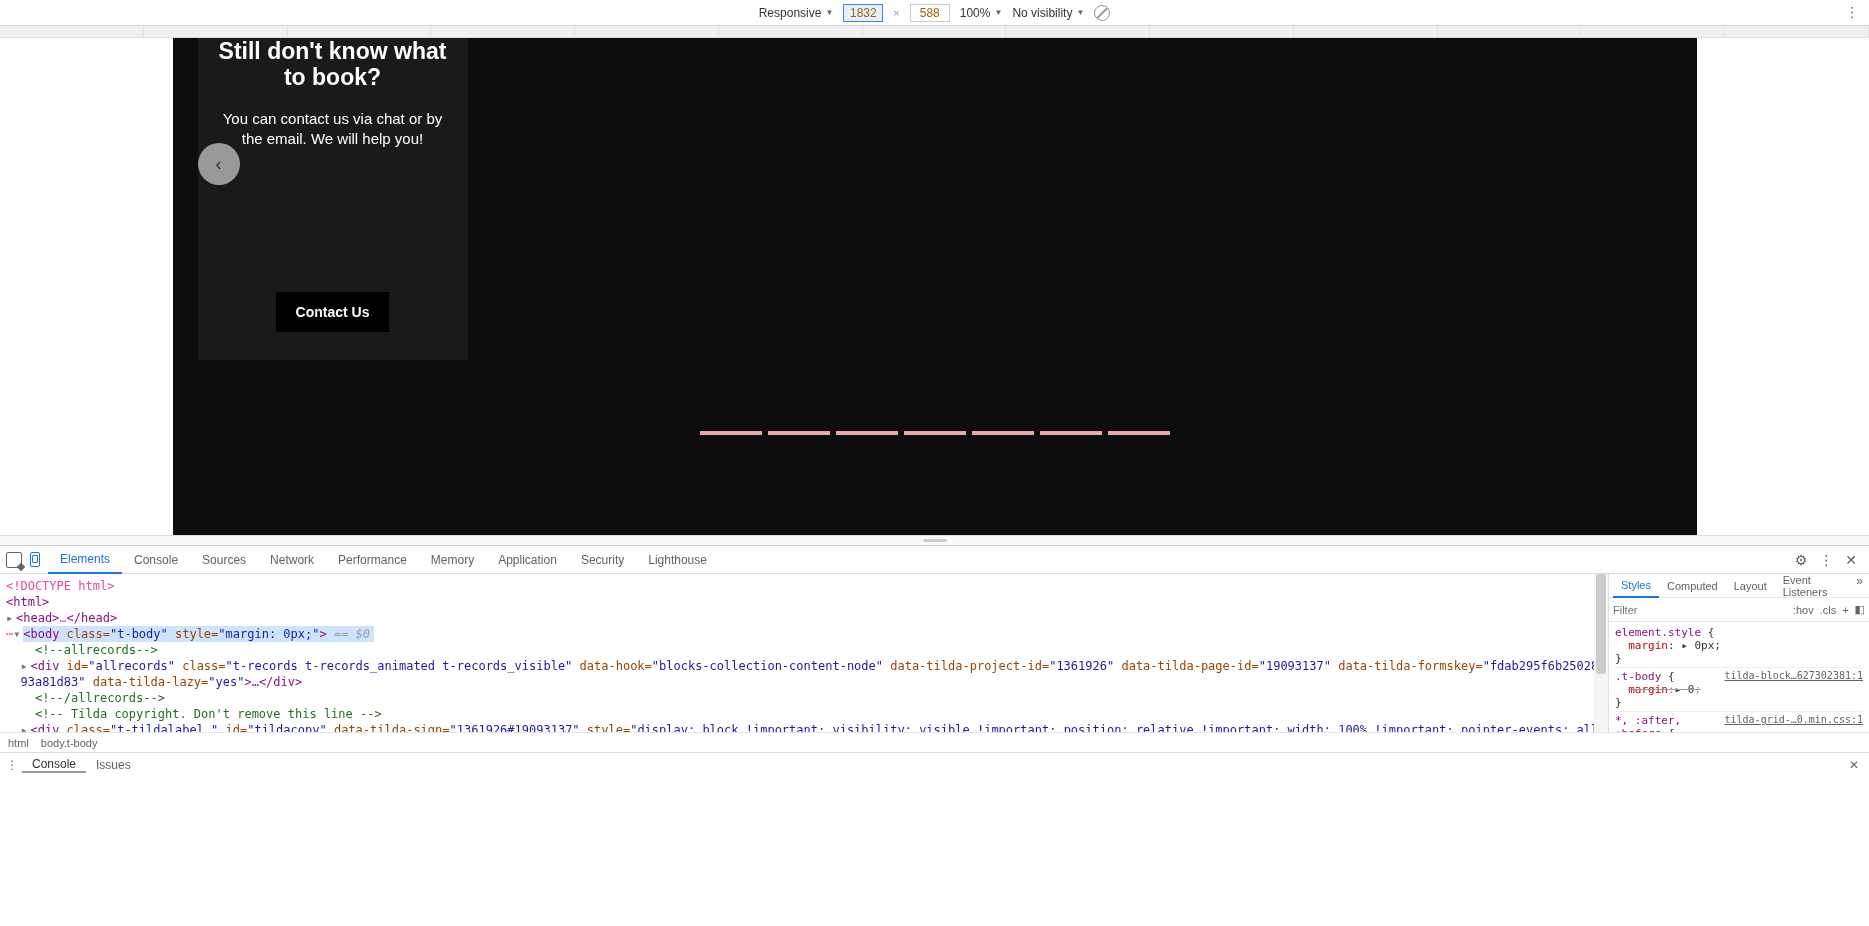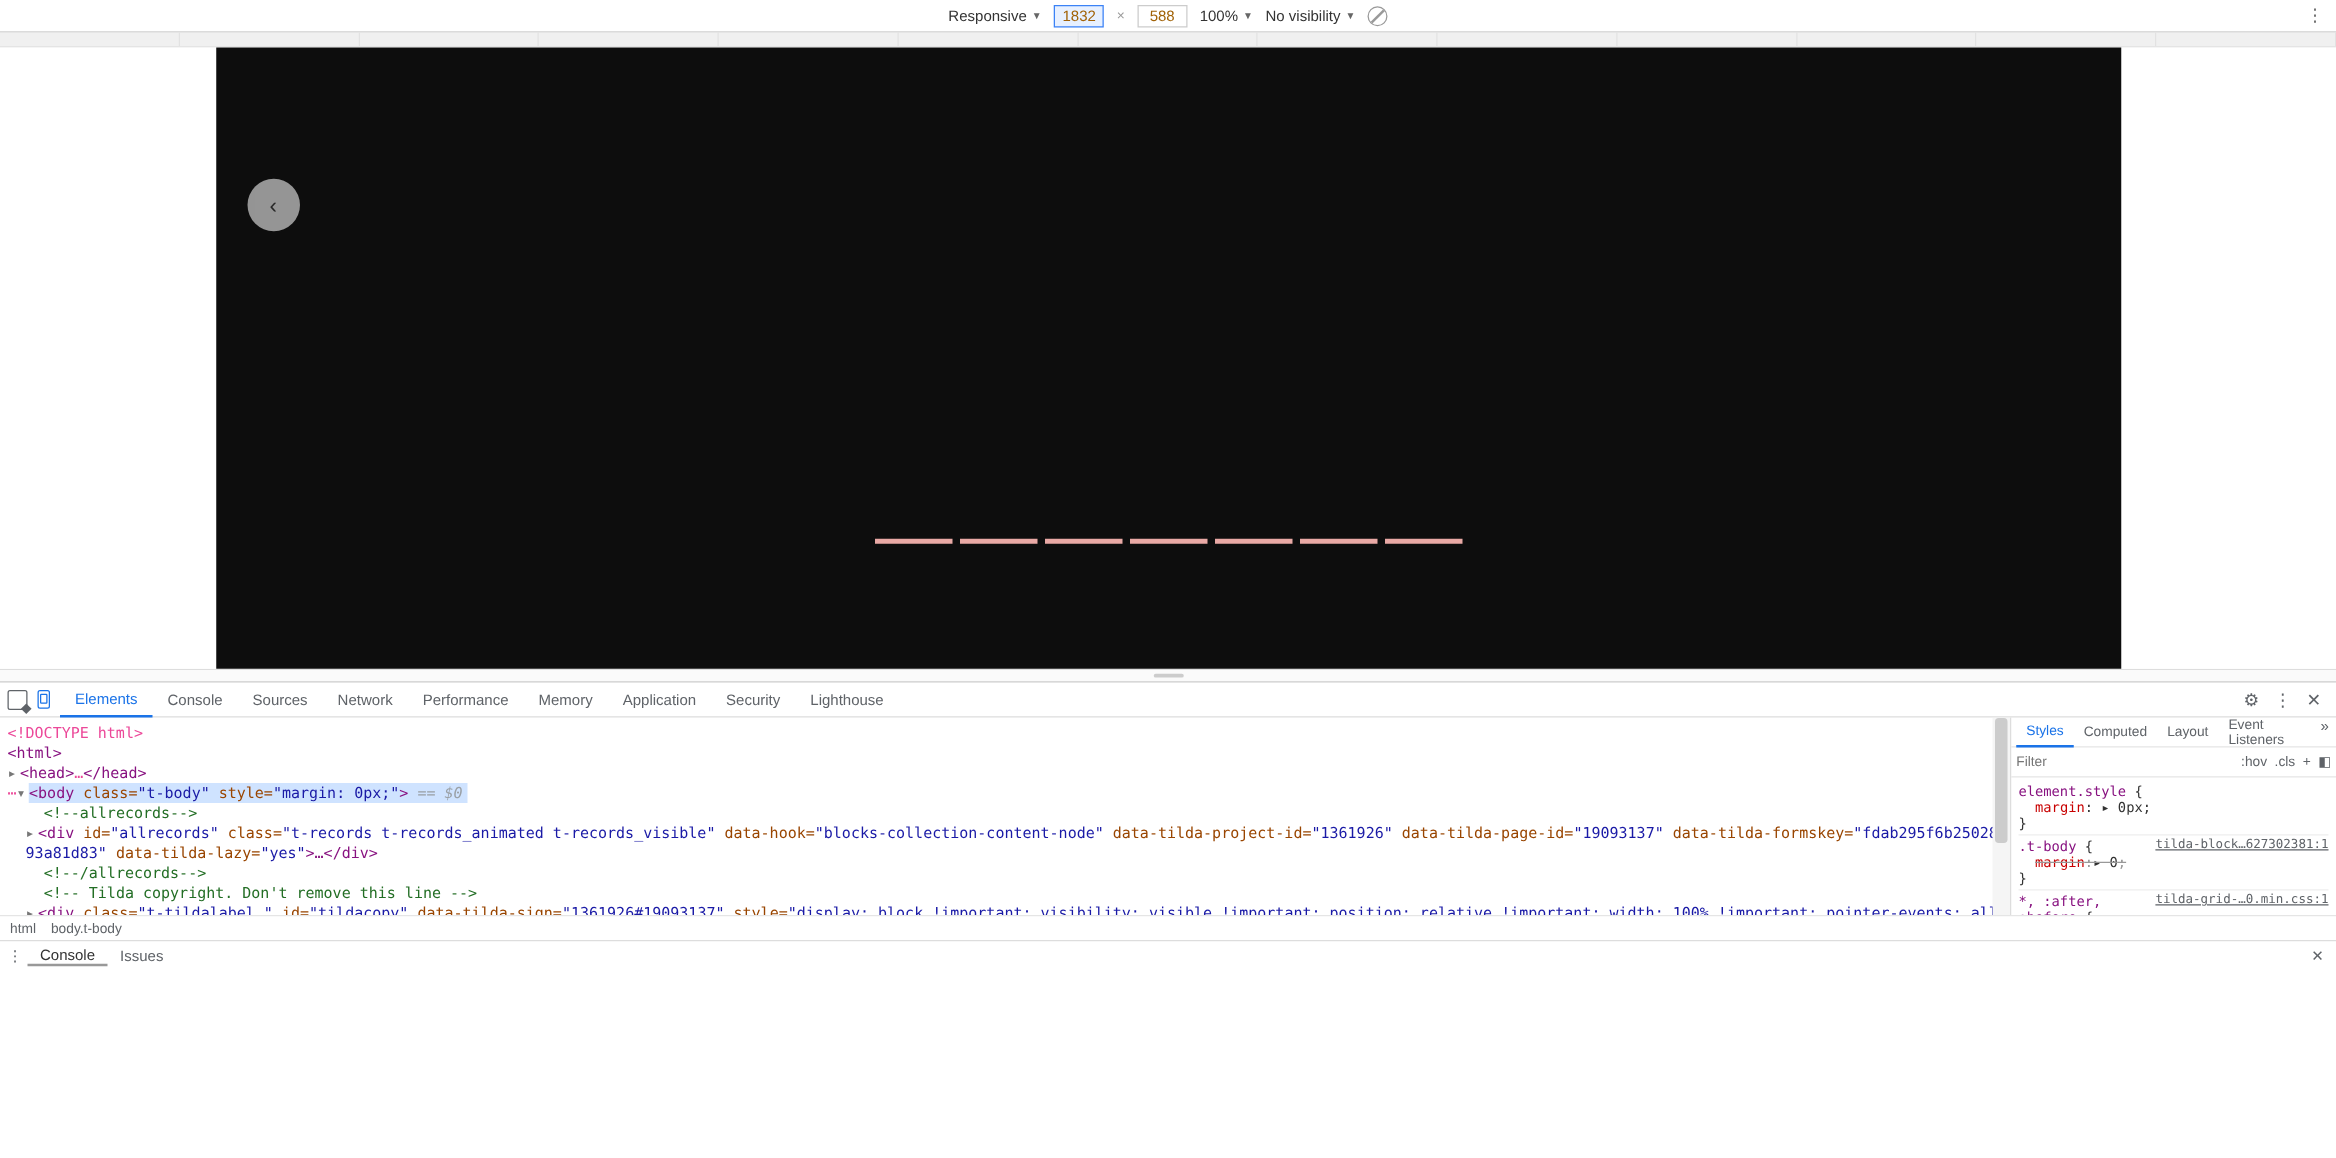--- a/index.html
+++ b/index.html
@@ -121,20 +121,25 @@
     <div></div>
     <div></div>
     <div></div>
     <div></div>
     <div></div>
     <div></div>
 </div>
 
 <div class="viewport-stage">
   <div class="viewport">
+    <div class="card">
+      <h2>Still don't know what to book?</h2>
+      <p>You can contact us via chat or by the email. We will help you!</p>
+      <button class="contact-btn">Contact Us</button>
+    </div>
     <div class="nav-arrow">
         <span>‹</span>
       </div>
     <div class="dots">
       <div></div>
       <div></div>
       <div></div>
       <div></div>
       <div></div>
       <div></div>

